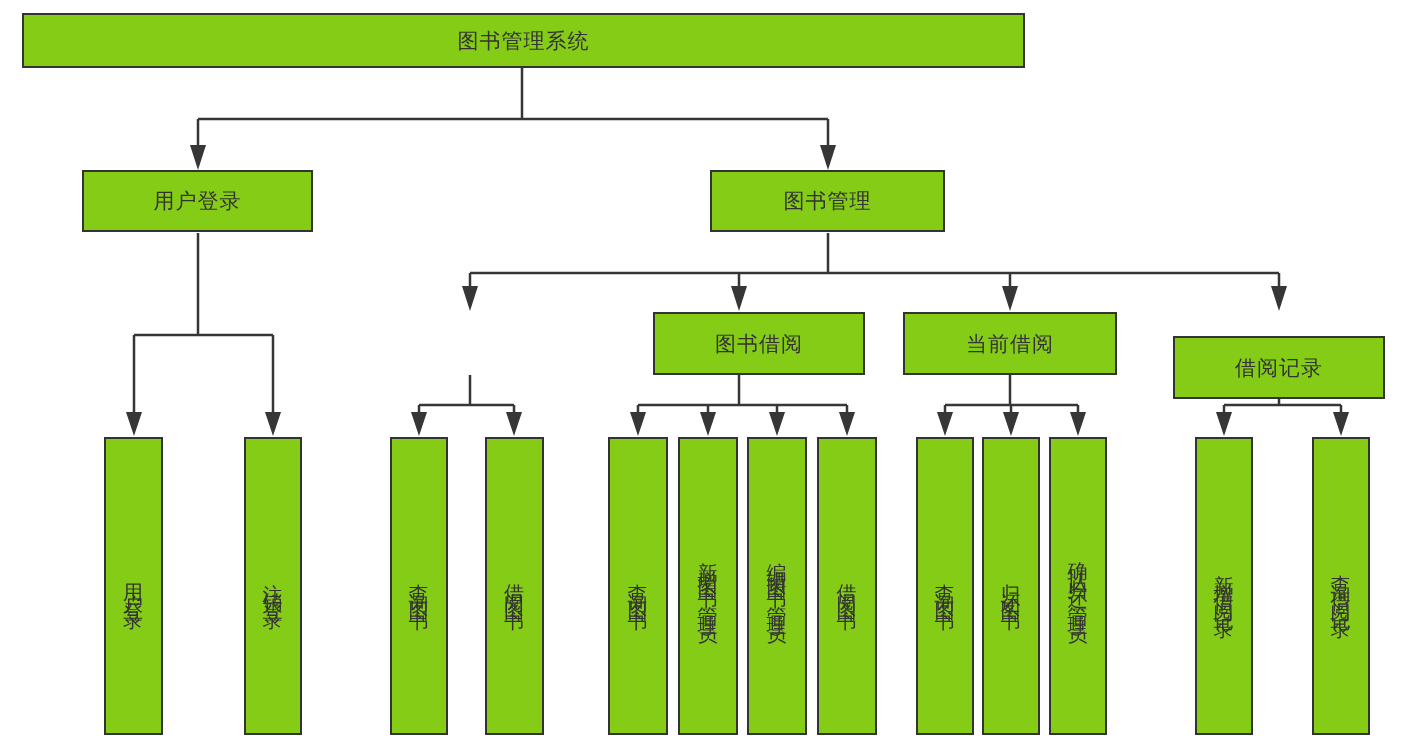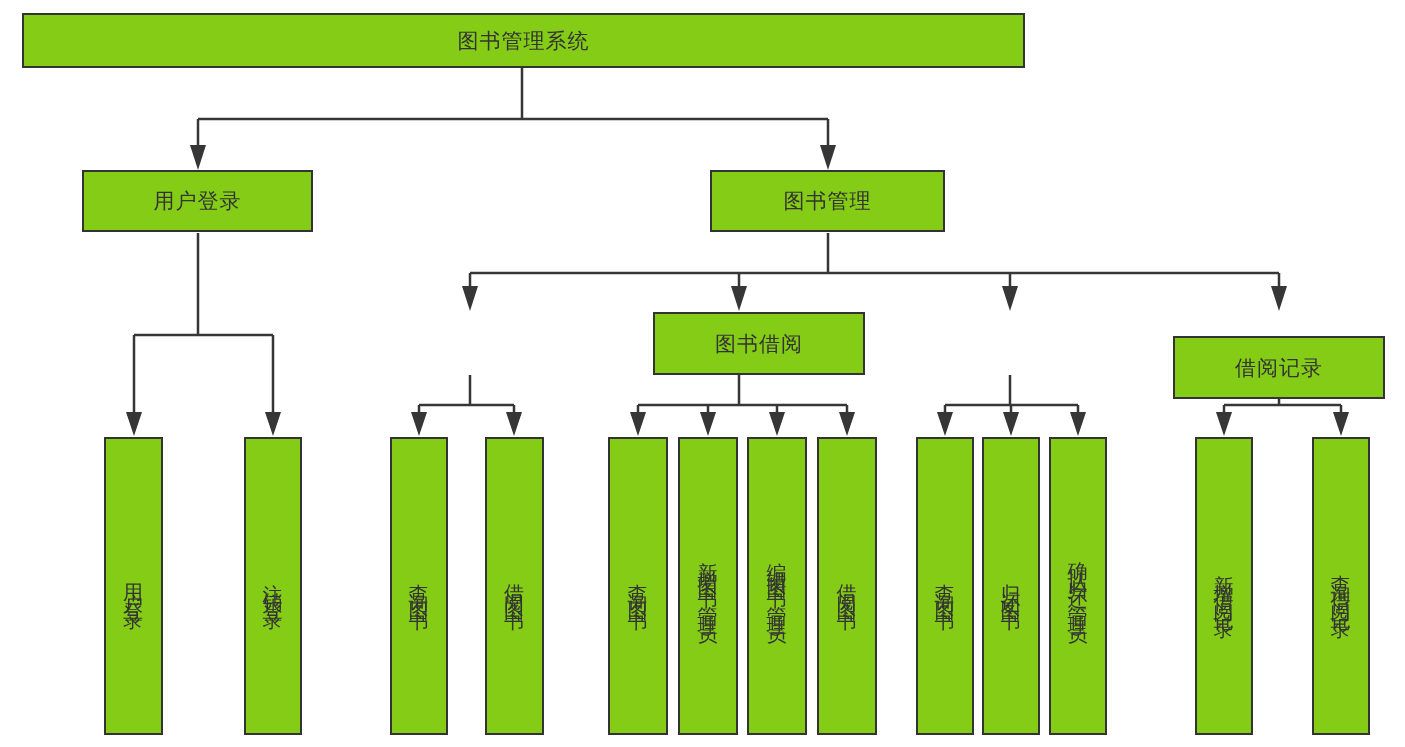--- a/index.html
+++ b/index.html
@@ -91,20 +91,23 @@
   <div class="node hbox" style="left:82px;top:170px;width:231px;height:62px;">
     <span class="label">用户登录</span>
   </div>
   <div class="node hbox" style="left:710px;top:170px;width:235px;height:62px;">
     <span class="label">图书管理</span>
   </div>
 
   <div class="node hbox" style="left:653px;top:312px;width:212px;height:63px;">
     <span class="label">图书借阅</span>
   </div>
+  <div class="node hbox" style="left:903px;top:312px;width:214px;height:63px;">
+    <span class="label">当前借阅</span>
+  </div>
   <div class="node hbox" style="left:1173px;top:312px;width:212px;height:63px;margin-top:24px;">
     <span class="label">借阅记录</span>
   </div>
 
   <div class="node vbox" style="left:104px;top:437px;width:59px;height:298px;">
     <span class="label">用户登录</span>
   </div>
   <div class="node vbox" style="left:244px;top:437px;width:58px;height:298px;">
     <span class="label">注销登录</span>
   </div>

